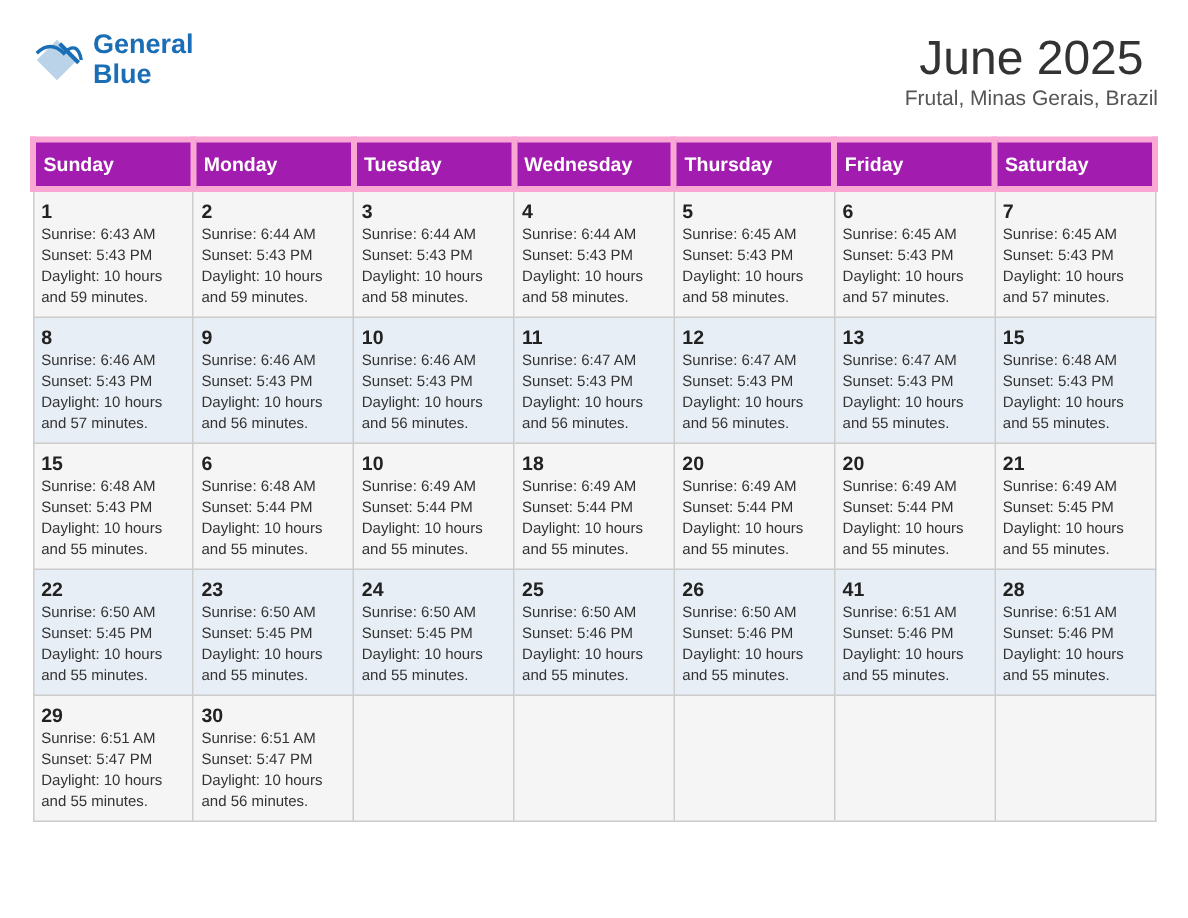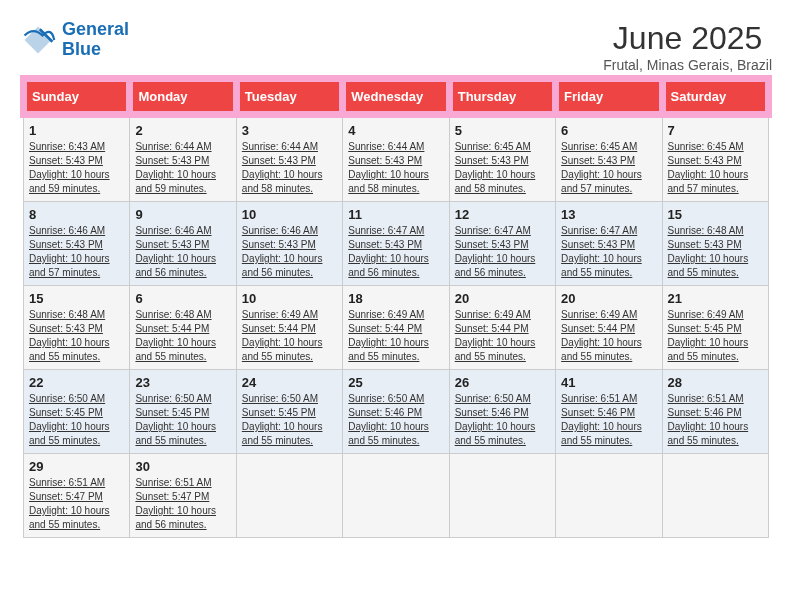--- a/index.html
+++ b/index.html
@@ -7,21 +7,21 @@
       font-family: Arial, sans-serif;
       background: #fff;
       width: 792px;
       min-height: 612px;
       padding: 20px;
     }
     .header {
       display: flex;
       justify-content: space-between;
       align-items: flex-start;
-      margin-bottom: 2px;
+      margin-bottom: 18px;
     }
     .logo {
       display: flex;
       align-items: center;
       gap: 6px;
     }
     .logo-text {
       font-size: 18px;
       font-weight: bold;
       color: #333;
@@ -45,27 +45,27 @@
     .location {
       font-size: 14px;
       color: #555;
     }
     table {
       width: 100%;
       border-collapse: collapse;
       font-size: 11px;
     }
     thead tr th {
-      background-color: #ef4444;
+      background-color: #a21caf;
       color: #fff;
       padding: 7px 5px;
       text-align: left;
       font-size: 13px;
       font-weight: bold;
-      border: 7px solid #f9a8d4;
+      border: 4px solid #f9a8d4;
     }
     tbody tr td {
       border: 1px solid #ccc;
       padding: 5px 5px;
       vertical-align: top;
       width: calc(100% / 7);
       min-height: 80px;
     }
     tbody tr:nth-child(odd) td {
       background-color: #f5f5f5;
@@ -77,21 +77,20 @@
       font-size: 13px;
       font-weight: bold;
       color: #222;
       display: block;
       margin-bottom: 2px;
     }
     .day-info {
       font-size: 10px;
       color: #333;
       line-height: 1.4;
-      text-decoration: underline;
     }
     .empty-cell {
       background-color: #f5f5f5;
     }
   </style>
 </head>
 <body>
 
 <div class="header">
   <div class="logo">

